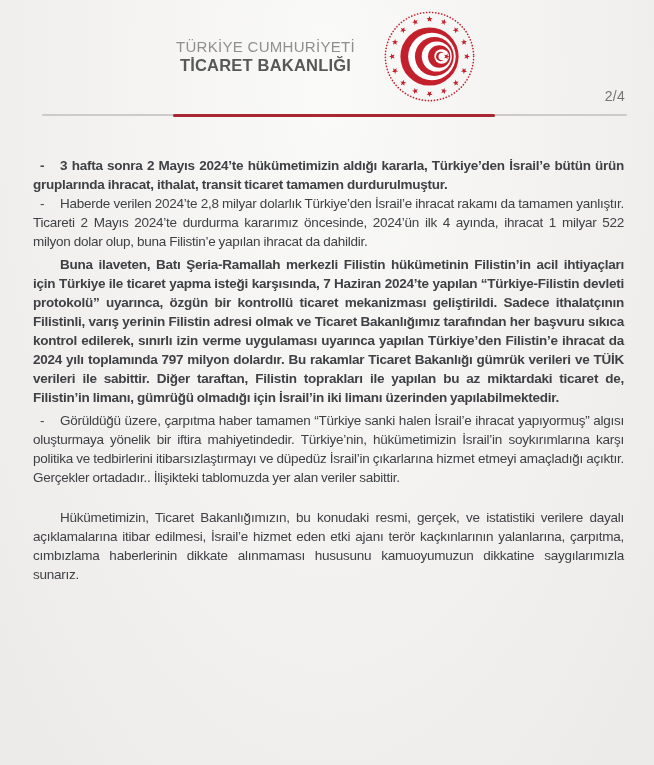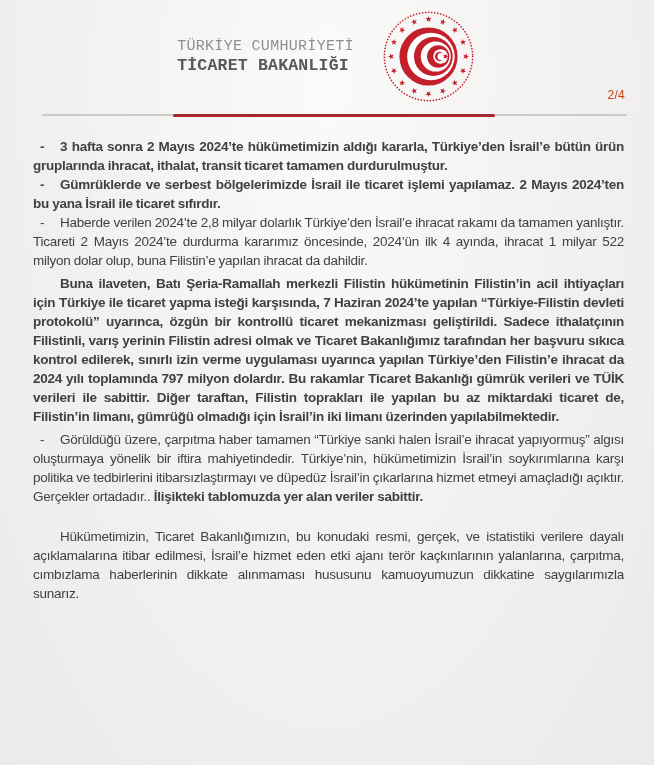--- a/index.html
+++ b/index.html
@@ -7,45 +7,45 @@
     width:654px;height:765px;position:relative;overflow:hidden;
     background:radial-gradient(ellipse at 50% 10%, #fafaf9 0%, #f2f1f0 55%, #eceae9 100%);
     font-family:"Liberation Sans", sans-serif;
     -webkit-font-smoothing:antialiased;
   }
   
   .letterhead{
     display:flex;justify-content:center;align-items:center;
     gap:26px;padding-top:8px;
   }
-  .lh-text{white-space:nowrap;font-family:Liberation Mono, monospace;}
+  .lh-text{text-align:center;white-space:nowrap;}
   .lh-line1{font-size:15px;color:#8f8f8f;letter-spacing:.3px;font-weight:400;}
   .lh-line2{font-size:16.5px;color:#585858;letter-spacing:.2px;font-weight:700;margin-top:1px;}
   .logo{width:97px;height:97px;flex:0 0 auto;}
   .logo svg{display:block;width:97px;height:97px;}
   
   .page-num{
     position:absolute;top:88px;right:29px;
-    font-size:12px;color:#c2410c;letter-spacing:.3px;
+    font-size:14px;color:#737373;letter-spacing:.3px;
   }
   .rule{position:absolute;top:114px;left:42px;width:585px;height:2px;background:#cbcbcb;border-radius:1px;}
   .rule-red{position:absolute;left:131px;top:-0.5px;width:322px;height:3px;background:#a82733;border-radius:1.5px;}
   
   .content{
-    position:absolute;top:137px;left:33px;right:30px;
+    position:absolute;top:156px;left:33px;right:30px;
     color:#3f4145;font-size:13.5px;line-height:19px;
     text-align:justify;letter-spacing:-.25px;word-spacing:-.3px;
   }
   .content p{margin:0;}
   .content p.bold{font-weight:700;}
   .content p.indent{text-indent:27px;}
   .content p.gap-sm{margin-top:4px;}
   .content p.gap-md{margin-top:21px;}
   .dash{display:inline-block;width:27px;padding-left:7px;box-sizing:border-box;}
-  b.tail{font-weight:700;}
+  b.tail{font-weight:400;}
 </style>
 </head>
 <body>
 
 <header class="letterhead">
   <div class="lh-text">
     <div class="lh-line1">TÜRKİYE CUMHURİYETİ</div>
     <div class="lh-line2">TİCARET BAKANLIĞI</div>
   </div>
 
@@ -92,21 +92,20 @@
 
 <div class="page-num">2/4</div>
 <div class="rule">
   <div class="rule-red"></div>
 </div>
 
 <main class="content">
 
   <p class="bold"><span class="dash">-</span><span>3 hafta sonra 2 Mayıs 2024’te hükümetimizin aldığı kararla, Türkiye’den İsrail’e bütün ürün gruplarında ihracat, ithalat, transit ticaret tamamen durdurulmuştur.</span></p>
 
-  <p class="bold"><span class="dash">-</span><span>Gümrüklerde ve serbest bölgelerimizde İsrail ile ticaret işlemi yapılamaz. 2 Mayıs 2024’ten bu yana İsrail ile ticaret sıfırdır.</span></p>
 
   <p><span class="dash">-</span><span>Haberde verilen 2024’te 2,8 milyar dolarlık Türkiye’den İsrail’e ihracat rakamı da tamamen yanlıştır. Ticareti 2 Mayıs 2024’te durdurma kararımız öncesinde, 2024’ün ilk 4 ayında, ihracat 1 milyar 522 milyon dolar olup, buna Filistin’e yapılan ihracat da dahildir.</span></p>
 
   <p class="bold indent gap-sm"><span>Buna ilaveten, Batı Şeria-Ramallah merkezli Filistin hükümetinin Filistin’in acil ihtiyaçları için Türkiye ile ticaret yapma isteği karşısında, 7 Haziran 2024’te yapılan “Türkiye-Filistin devleti protokolü” uyarınca, özgün bir kontrollü ticaret mekanizması geliştirildi. Sadece ithalatçının Filistinli, varış yerinin Filistin adresi olmak ve Ticaret Bakanlığımız tarafından her başvuru sıkıca kontrol edilerek, sınırlı izin verme uygulaması uyarınca yapılan Türkiye’den Filistin’e ihracat da 2024 yılı toplamında 797 milyon dolardır. Bu rakamlar Ticaret Bakanlığı gümrük verileri ve TÜİK verileri ile sabittir. Diğer taraftan, Filistin toprakları ile yapılan bu az miktardaki ticaret de, Filistin’in limanı, gümrüğü olmadığı için İsrail’in iki limanı üzerinden yapılabilmektedir.</span></p>
 
   <p class="gap-sm"><span class="dash">-</span><span>Görüldüğü üzere, çarpıtma haber tamamen “Türkiye sanki halen İsrail’e ihracat yapıyormuş” algısı oluşturmaya yönelik bir iftira mahiyetindedir. Türkiye’nin, hükümetimizin İsrail’in soykırımlarına karşı politika ve tedbirlerini itibarsızlaştırmayı ve düpedüz İsrail’in çıkarlarına hizmet etmeyi amaçladığı açıktır. Gerçekler ortadadır.. </span><b class="tail">İlişikteki tablomuzda yer alan veriler sabittir.</b></p>
 
 
   <p class="indent gap-md"><span>Hükümetimizin, Ticaret Bakanlığımızın, bu konudaki resmi, gerçek, ve istatistiki verilere dayalı açıklamalarına itibar edilmesi, İsrail’e hizmet eden etki ajanı terör kaçkınlarının yalanlarına, çarpıtma, cımbızlama haberlerinin dikkate alınmaması hususunu kamuoyumuzun dikkatine saygılarımızla sunarız.</span></p>
 

